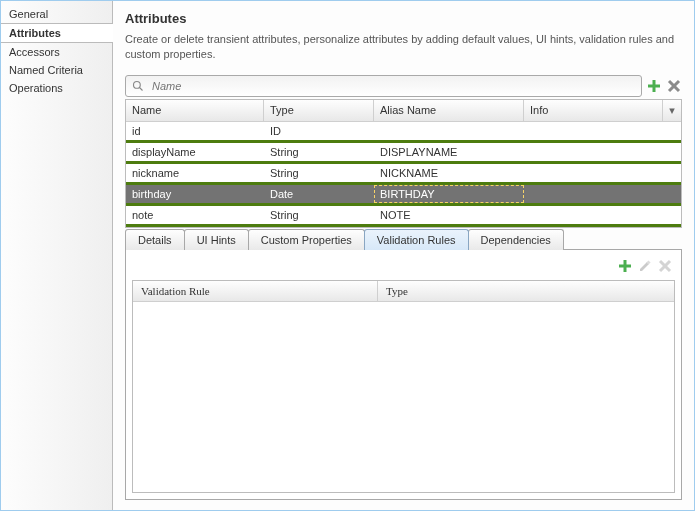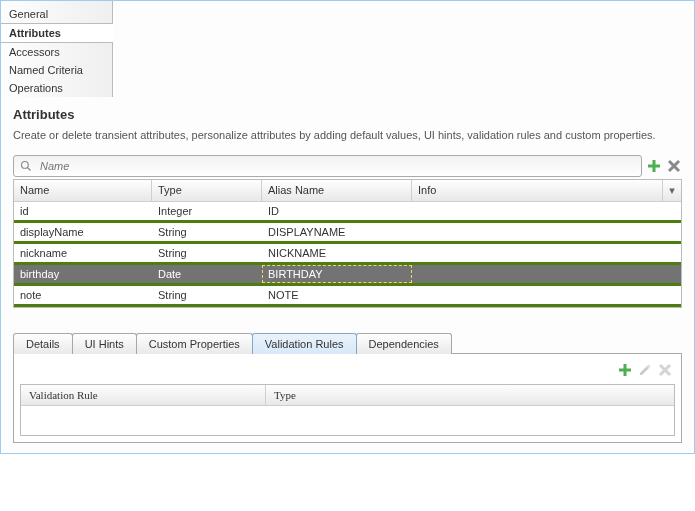--- a/index.html
+++ b/index.html
@@ -7,24 +7,23 @@
     margin: 0; padding: 0;
     width: 695px; height: 511px;
     font-family: Tahoma, Arial, sans-serif;
     font-size: 11px;
     background: #fff;
     color: #333;
     overflow: hidden;
   }
   .outer {
     border: 1px solid #9fccee;
-    width: 695px; height: 454px;
+    width: 695px; height: 511px;
     display: flex;
     background: #fdfdfd;
-    flex-direction: column;
   }
   
   .sidebar {
     width: 112px;
     border-right: 1px solid #bbb;
     background: linear-gradient(to right, #fdfdfd, #efefef);
     padding-top: 4px;
   }
   .sidebar-item {
     padding: 3px 8px;
@@ -132,21 +131,20 @@
     padding: 2px 5px;
   }
   .col-name  { width: 138px; }
   .col-type  { width: 110px; }
   .col-alias { width: 150px; }
   .col-info  { flex: 1; }
   .col-drop  { width: 18px; text-align: center; color:#666; }
   
   .tabs {
     display: flex;
-    margin-top: 24px;
   }
   .tab {
     padding: 4px 12px;
     border: 1px solid #a8a8a8;
     border-bottom: none;
     background: linear-gradient(to bottom, #fefefe, #e9e9e9);
     margin-right: -1px;
     border-top-left-radius: 3px;
     border-top-right-radius: 3px;
     cursor: pointer;
@@ -226,21 +224,20 @@
     <div class="grid">
       <div class="grid-header">
         <div class="cell col-name">Name</div>
         <div class="cell col-type">Type</div>
         <div class="cell col-alias">Alias Name</div>
         <div class="cell col-info">Info</div>
         <div class="cell col-drop"><span>▾</span></div>
       </div>
       <div class="grid-row">
         <div class="cell col-name">id</div>
-        <div class="cell col-type">Integer</div>
         <div class="cell col-alias">ID</div>
         <div class="cell col-info"></div>
         <div class="cell col-drop"></div>
       </div>
       <div class="grid-row">
         <div class="cell col-name">displayName</div>
         <div class="cell col-type">String</div>
         <div class="cell col-alias">DISPLAYNAME</div>
         <div class="cell col-info"></div>
         <div class="cell col-drop"></div>

